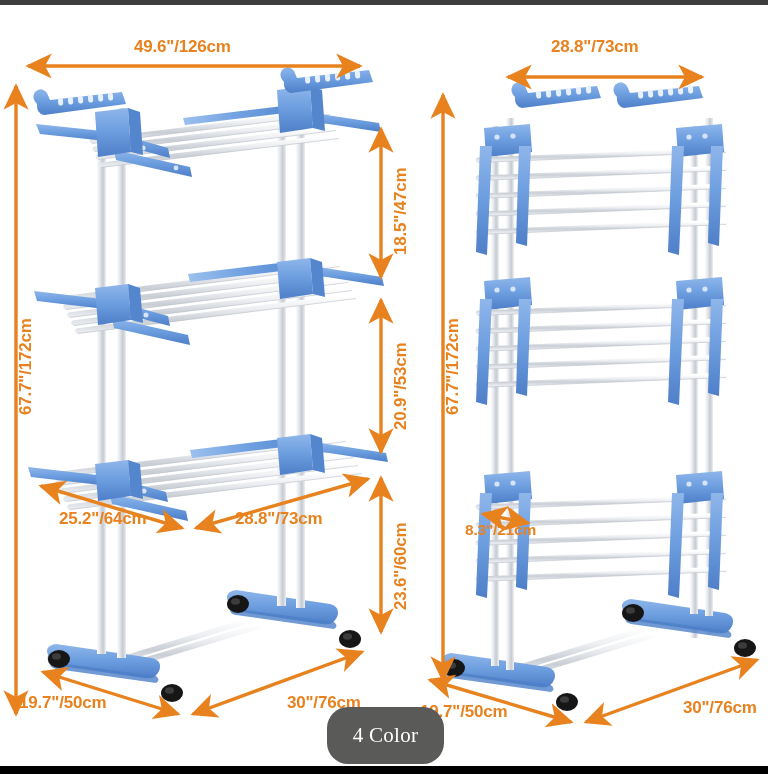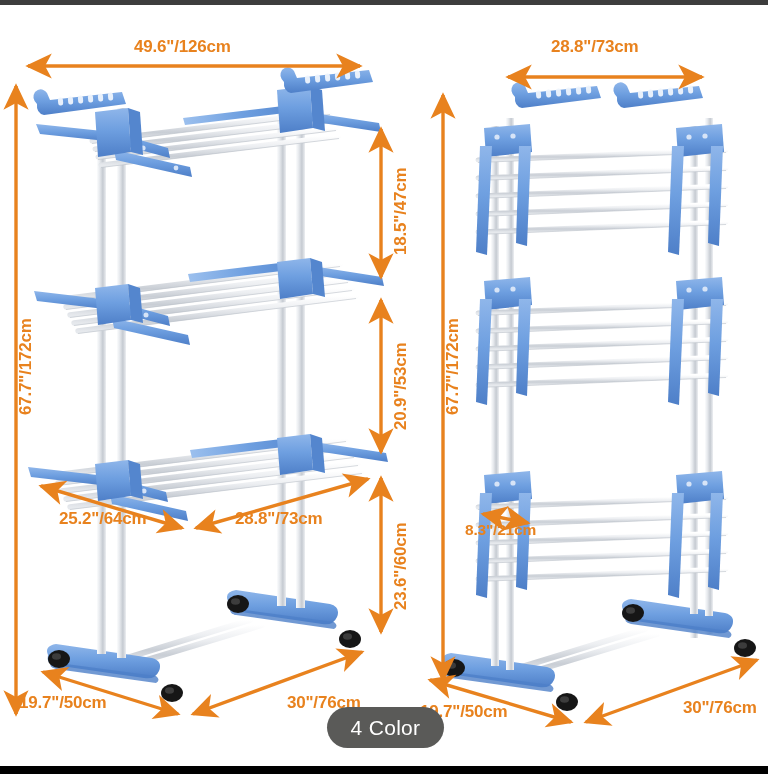--- a/index.html
+++ b/index.html
@@ -22,27 +22,28 @@
     letter-spacing:-0.2px;
     white-space:nowrap;
     user-select:none;
   }
   .dimlabel.small{font-size:15.5px;}
   .rot-ccw{transform-origin:0 0;}
 
   .badge{
     position:absolute;
     left:327px;top:707px;
-    width:117px;height:41px;
+    width:117px;height:57px;
     background:#5a5a58;
     border-radius:21px;
     display:flex;align-items:center;justify-content:center;
     color:#ffffff;
     font-size:21px;
     letter-spacing:0.3px;
+    font-family:Liberation Serif, serif;
   }
 </style>
 </head>
 <body>
 
 <div class="canvas">
 
   <div class="topbar"></div>
 
   <svg class="art" viewBox="0 0 768 774">

